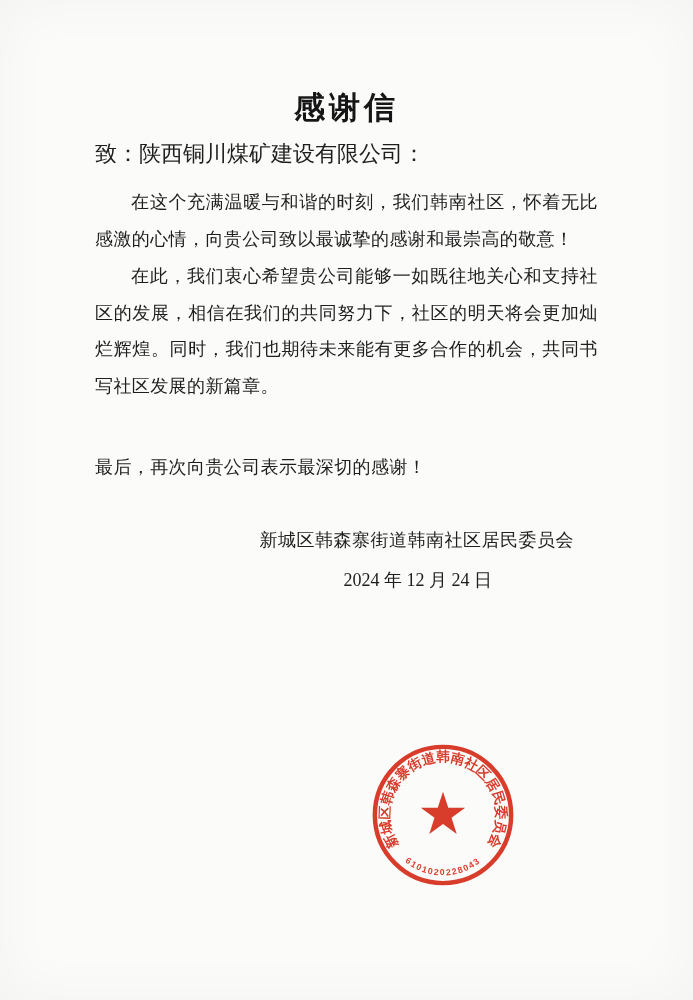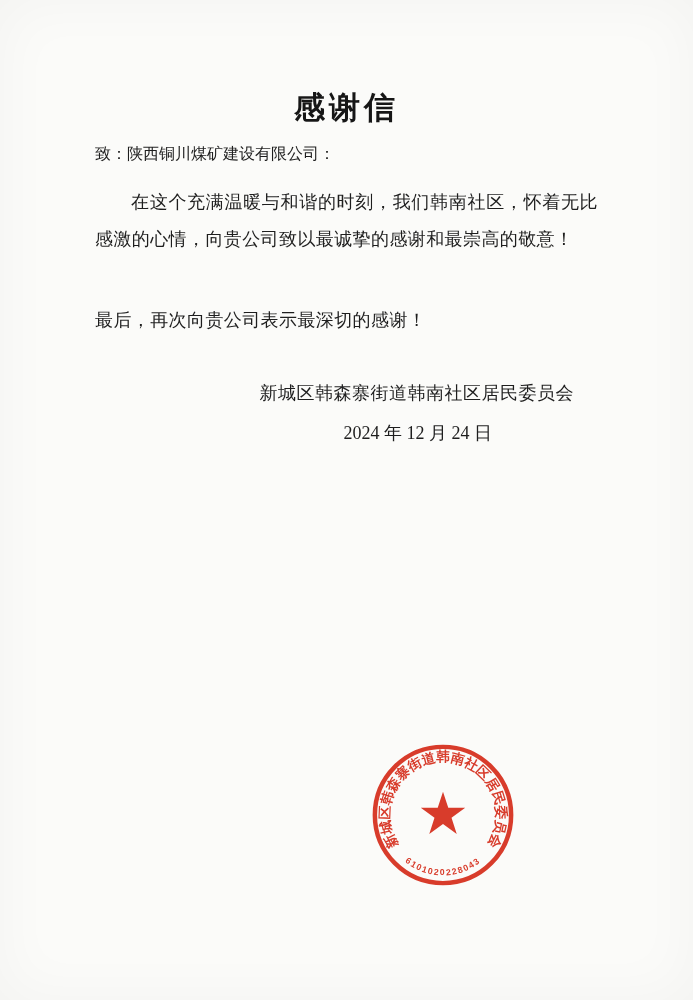--- a/index.html
+++ b/index.html
@@ -24,21 +24,21 @@
     margin: 0;
     text-align: center;
     font-size: 31px;
     font-weight: 700;
     letter-spacing: 4px;
     line-height: 1.3;
     color: #161616;
   }
   .salutation {
     margin: 12px 0 0 0;
-    font-size: 16px;
+    font-size: 22px;
     line-height: 28px;
   }
   .letter-body {
     margin-top: 16px;
   }
   .letter-body p {
     margin: 0;
     font-size: 18px;
     line-height: 36.8px;
     text-align: justify;
@@ -92,20 +92,21 @@
 <body>
 
 <div class="page">
 
   <h1 class="title">感谢信</h1>
 
   <div class="salutation">致：陕西铜川煤矿建设有限公司：</div>
 
   <div class="letter-body">
     <p>在这个充满温暖与和谐的时刻，我们韩南社区，怀着无比感激的心情，向贵公司致以最诚挚的感谢和最崇高的敬意！</p>
+    <p>在此，我们衷心希望贵公司能够一如既往地关心和支持社区的发展，相信在我们的共同努力下，社区的明天将会更加灿烂辉煌。同时，我们也期待未来能有更多合作的机会，共同书写社区发展的新篇章。</p>
   </div>
 
   <p class="closing">最后，再次向贵公司表示最深切的感谢！</p>
 
   <div class="signature">新城区韩森寨街道韩南社区居民委员会</div>
 
   <div class="date">2024 年 12 月 24 日</div>
 
   <div class="seal">
     <svg viewBox="0 0 150 150" xmlns="http://www.w3.org/2000/svg">

